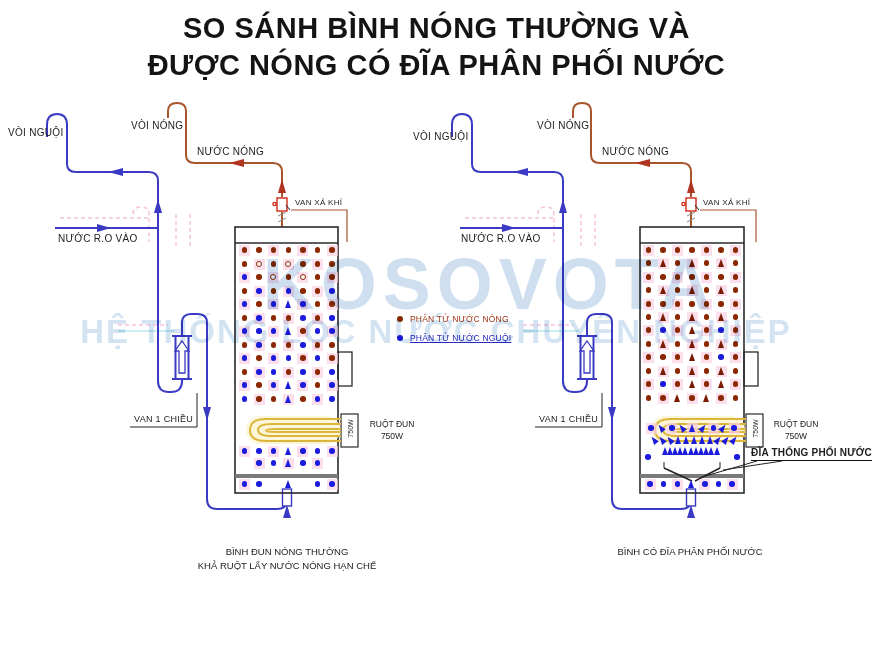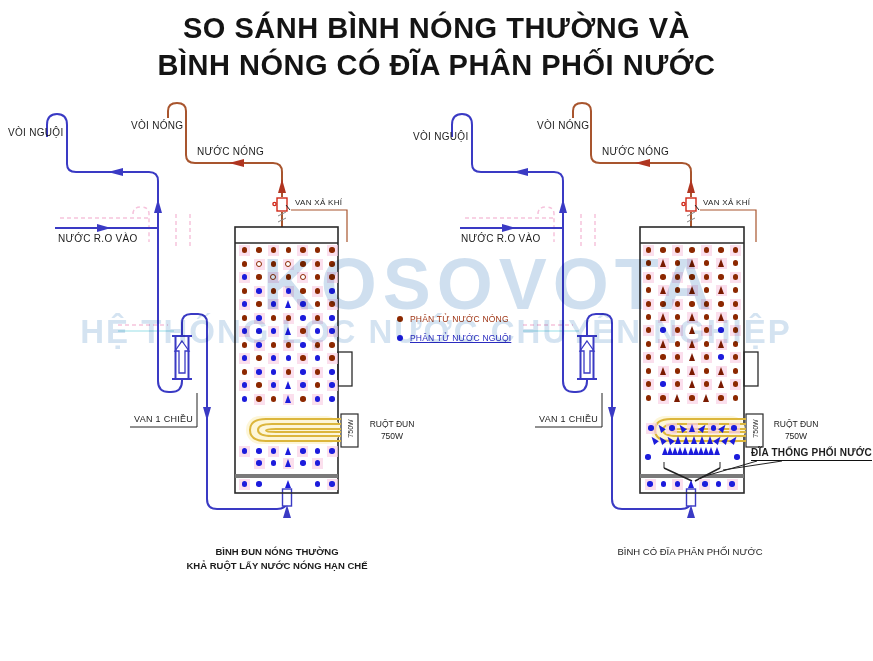--- a/index.html
+++ b/index.html
@@ -34,21 +34,21 @@
   .wm1{top:243px;left:490px;transform:translateX(-50%);font-size:72px;letter-spacing:6px;color:#9fc0e0;opacity:.5;}
   .wm2{top:313px;left:436px;transform:translateX(-50%);font-size:33px;letter-spacing:2px;color:#a9c8e4;opacity:.5;}
 </style>
 </head>
 <body>
 
 <div id="stage">
 
   <div class="title">
     <div>SO SÁNH BÌNH NÓNG THƯỜNG VÀ</div>
-    <div>BÌNH NÓNG CÓ ĐĨA PHÂN PHỐI NƯỚC</div>
+    <div>ĐƯỢC NÓNG CÓ ĐĨA PHÂN PHỐI NƯỚC</div>
   </div>
 
   <svg id="pipes" width="873" height="661" viewBox="0 0 873 661">
 
     <g stroke="#f6c3dc" stroke-width="1.5" fill="none" stroke-dasharray="4 3">
       <path d="M60 218 H150"></path>
       <path d="M133 214 Q133 207 141 207 Q149 207 149 214 V242"></path>
       <path d="M176 214 V248"></path>
         <path d="M190 214 V248"></path>
       <path d="M118 325 H168"></path>
@@ -510,21 +510,21 @@
     <div class="lbl" style="left:131px;top:120px;">VÒI NÓNG</div>
     <div class="lbl" style="left:197px;top:146px;">NƯỚC NÓNG</div>
     <div class="lbl" style="left:58px;top:233px;">NƯỚC R.O VÀO</div>
     <div class="lbl small" style="left:295px;top:198px;">VAN XẢ KHÍ</div>
     <div class="lbl mid" style="left:134px;top:414px;">VAN 1 CHIỀU</div>
     <div class="heater-lbl" style="left:362px;top:418px;">
       <div>RUỘT ĐUN</div>
       <div>750W</div>
     </div>
     <div class="rot750" style="left:332.5px;top:425px;">750W</div>
-    <div class="caption" style="left:277px;top:545px;font-weight:bold;">
+    <div class="caption" style="left:287px;top:545px;">
       <div>BÌNH ĐUN NÓNG THƯỜNG</div>
       <div>KHẢ RUỘT LẤY NƯỚC NÓNG HẠN CHẾ</div>
     </div>
 
     <div class="lbl" style="left:413px;top:131px;">VÒI NGUỘI</div>
     <div class="lbl" style="left:537px;top:120px;">VÒI NÓNG</div>
     <div class="lbl" style="left:602px;top:146px;">NƯỚC NÓNG</div>
     <div class="lbl" style="left:461px;top:233px;">NƯỚC R.O VÀO</div>
     <div class="lbl small" style="left:703px;top:198px;">VAN XẢ KHÍ</div>
     <div class="lbl mid" style="left:539px;top:414px;">VAN 1 CHIỀU</div>

